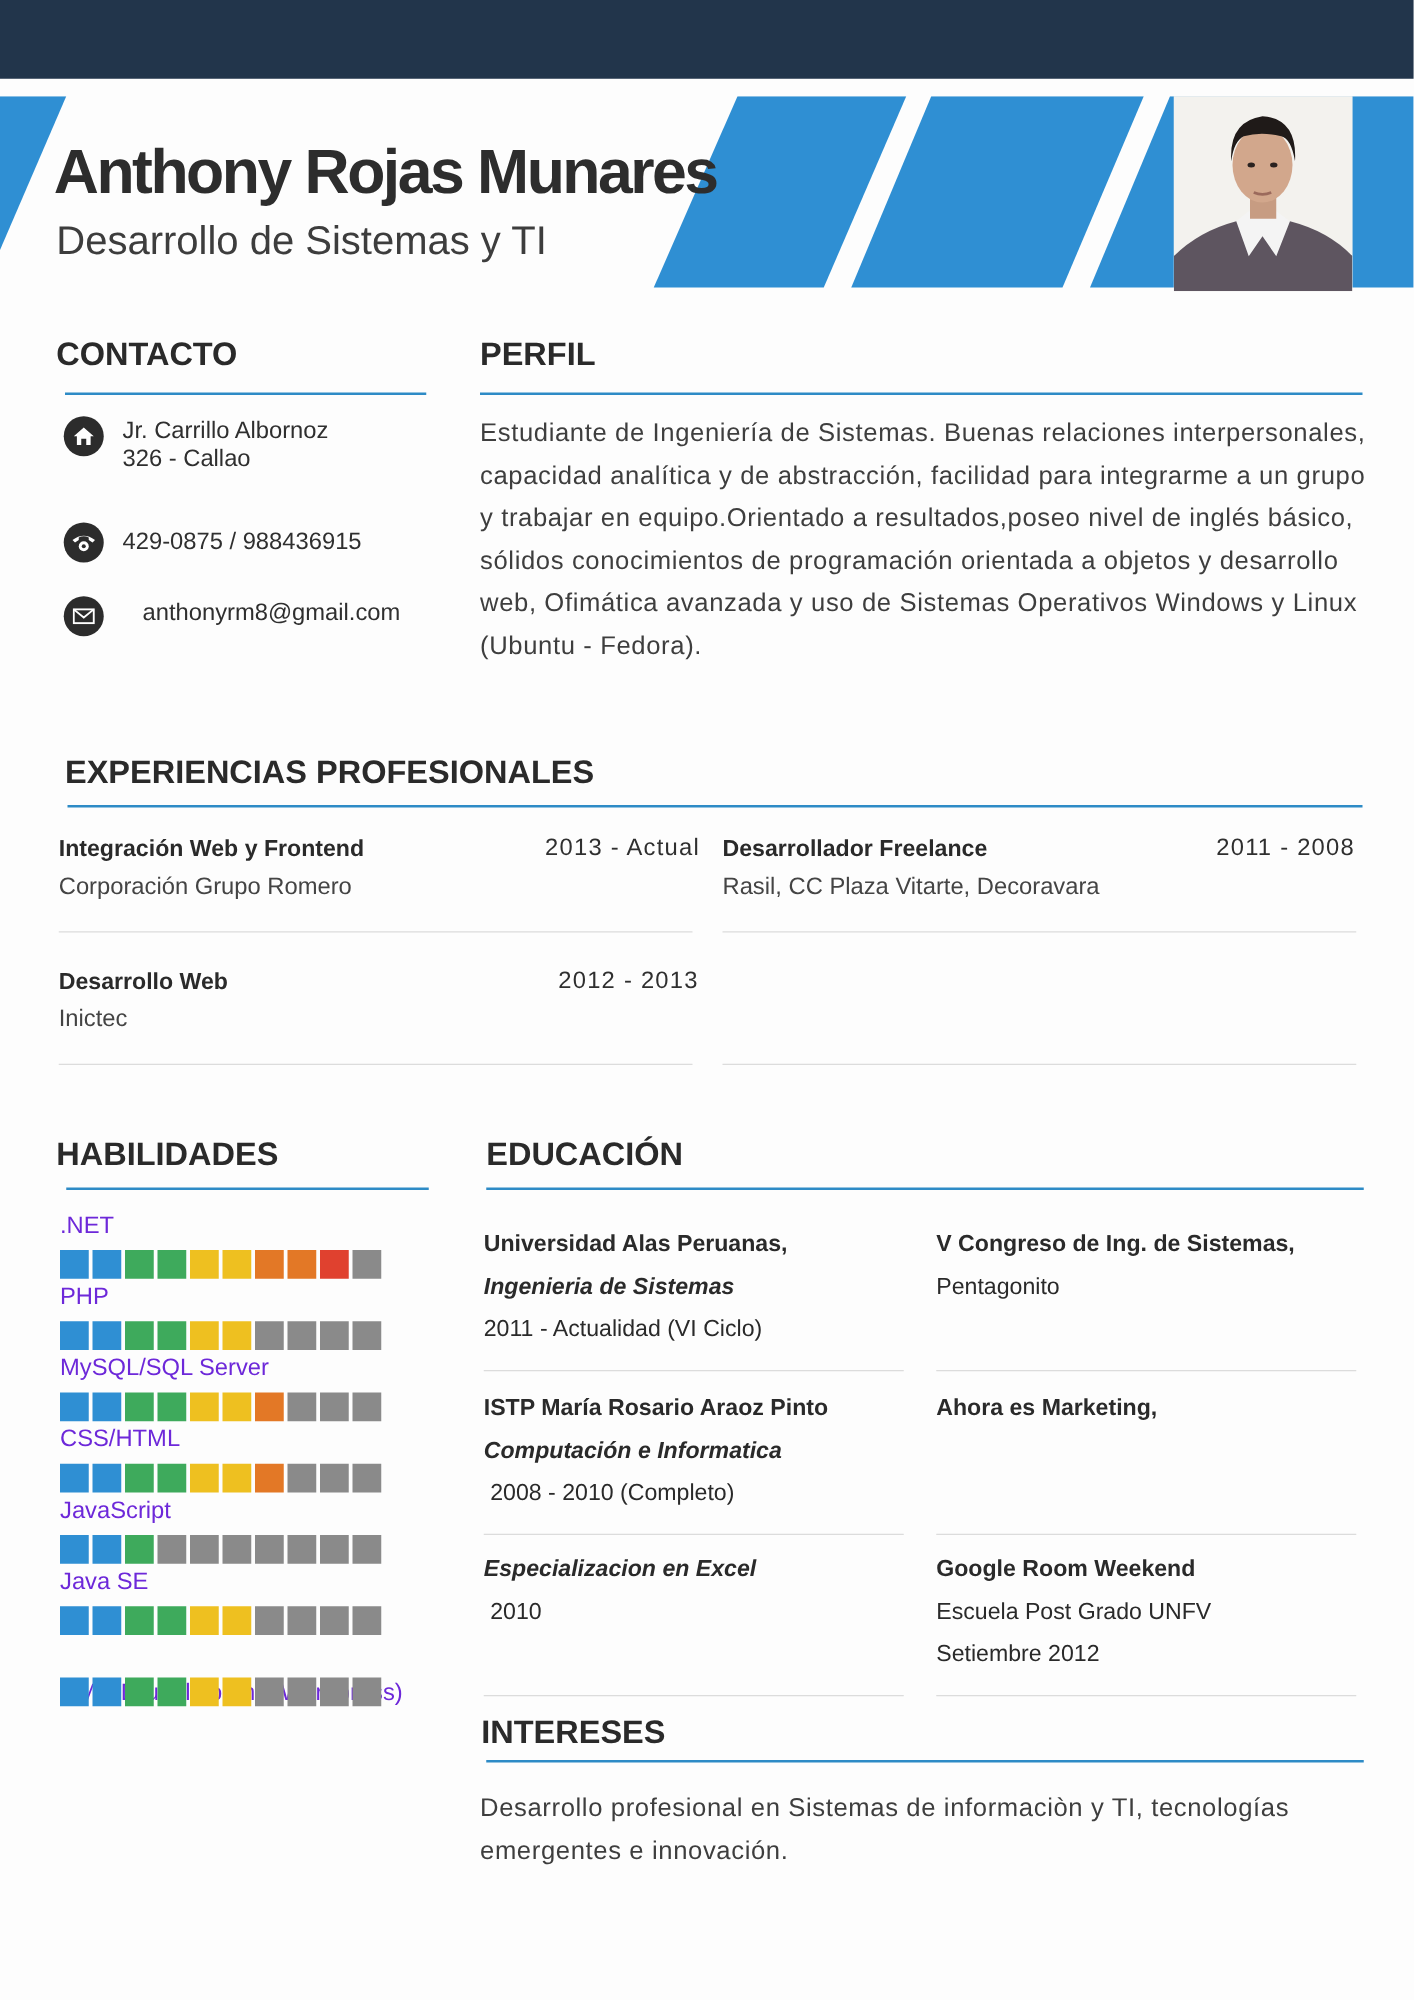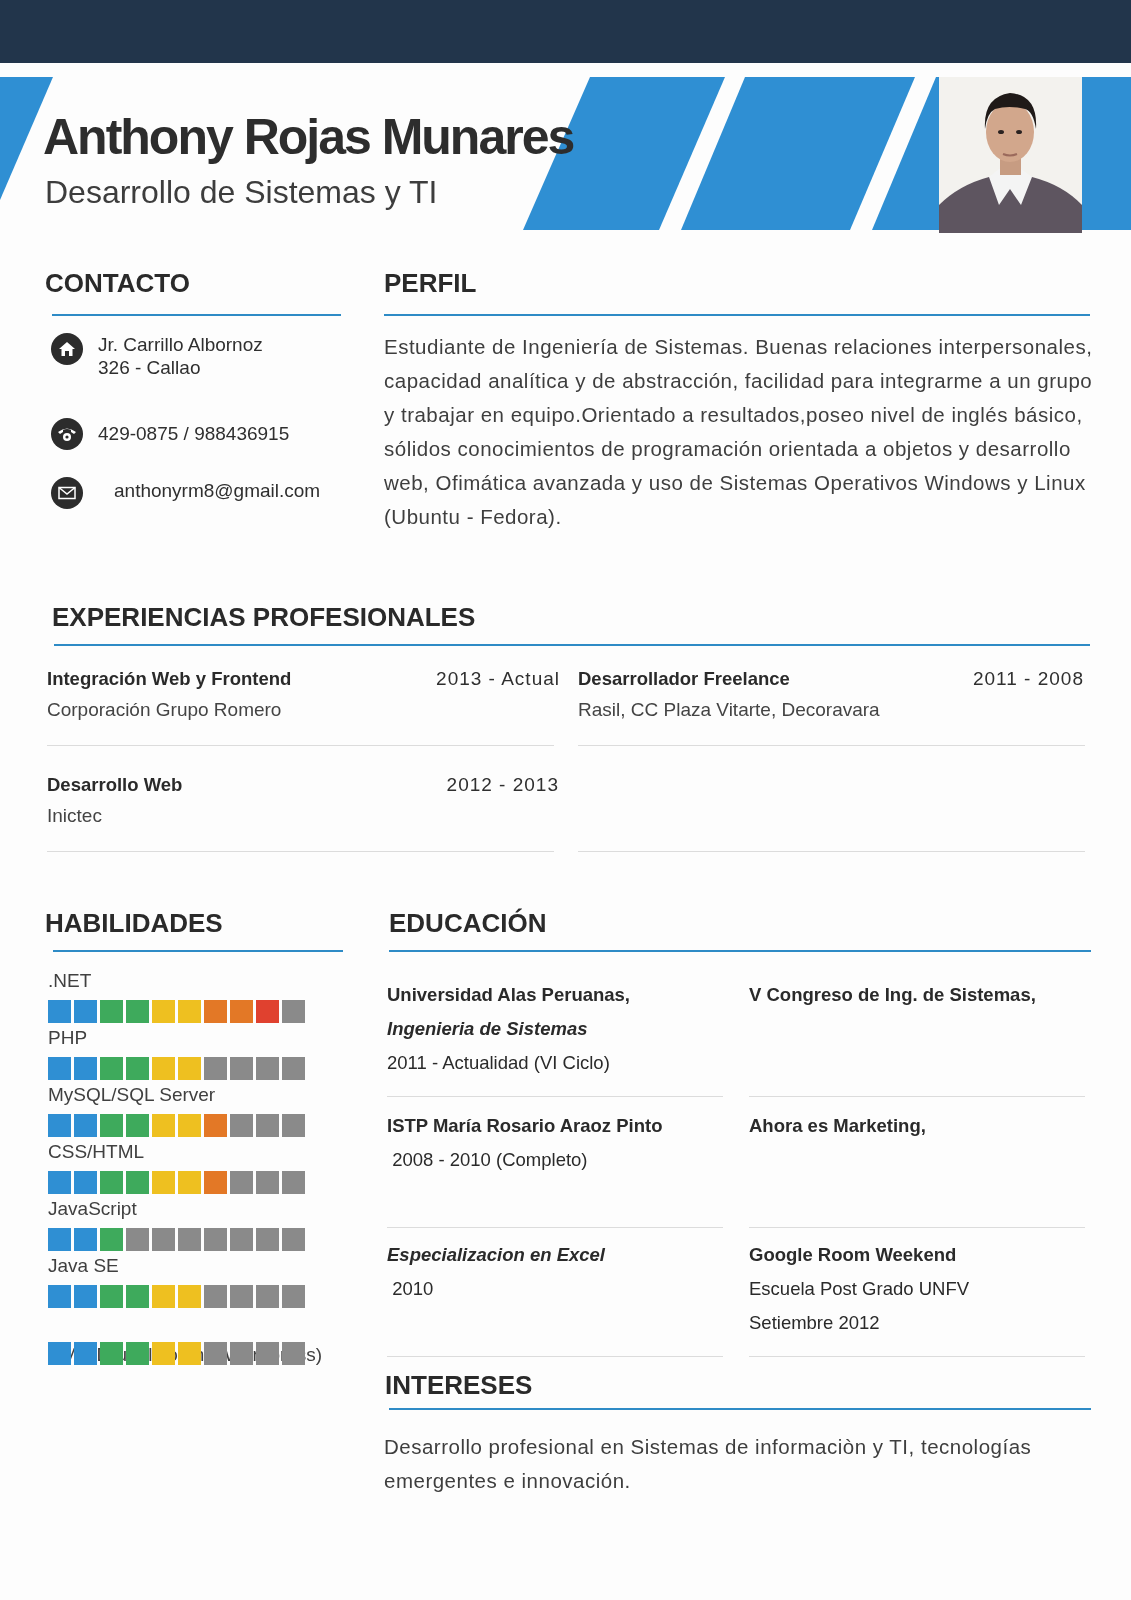--- a/index.html
+++ b/index.html
@@ -24,21 +24,21 @@
   .contact-icon { width: 32px; height: 32px; border-radius: 50%; background: #2c2c2c; display: flex; align-items: center; justify-content: center; flex-shrink: 0; }
   .contact-text { margin-left: 15px; font-size: 19px; line-height: 23px; color: #2f2f2f; white-space: pre-line; }
 
   .profile { position: absolute; left: 384px; top: 330px; width: 710px; font-size: 20.5px; line-height: 34px; color: #3e3e3e; letter-spacing: 0.5px; }
 
   .exp { position: absolute; width: 505px; }
   .exp .title { position: absolute; left: 0; top: 0; font-size: 18.5px; font-weight: bold; color: #2a2a2a; white-space: nowrap; }
   .exp .date { position: absolute; right: 0; top: 0; font-size: 19px; color: #2f2f2f; letter-spacing: 1px; white-space: nowrap; }
   .exp .org { position: absolute; left: 0; top: 31px; font-size: 19px; color: #444; white-space: nowrap; }
 
-  .skill-label { position: absolute; left: 48px; font-size: 19px; color: #404040; white-space: nowrap; }
+  .skill-label { position: absolute; left: 48px; font-size: 19px; color: #6d28d9; white-space: nowrap; }
   .skill-bar { position: absolute; left: 48px; display: flex; gap: 3px; }
   .skill-bar span { width: 23px; height: 23px; display: block; }
 
   .edu { position: absolute; width: 340px; font-size: 18.5px; line-height: 34px; color: #2a2a2a; }
   .edu .b { font-weight: bold; display: block; white-space: nowrap; }
   .edu .i { font-style: italic; font-weight: bold; display: block; white-space: nowrap; }
   .edu .n { display: block; white-space: nowrap; }
 
   .interests { position: absolute; left: 384px; top: 1430px; width: 710px; font-size: 20.5px; line-height: 34px; color: #3e3e3e; letter-spacing: 0.5px; }
 </style>
@@ -239,32 +239,34 @@
 
 <div class="edu" style="left:387px; top:978px;">
   <span class="b">Universidad Alas Peruanas,</span>
   <span class="i">Ingenieria de Sistemas</span>
   <span class="n">2011 - Actualidad (VI Ciclo)</span>
 </div>
 <div class="hr" style="left:387px; top:1096px; width:336px;"></div>
 
 <div class="edu" style="left:387px; top:1109px;">
   <span class="b">ISTP María Rosario Araoz Pinto</span>
+  <span class="i">Computación e Informatica</span>
   <span class="n" style="white-space:pre;"> 2008 - 2010 (Completo)</span>
 </div>
 <div class="hr" style="left:387px; top:1227px; width:336px;"></div>
 
 <div class="edu" style="left:387px; top:1238px;">
   <span class="i">Especializacion en Excel</span>
   <span class="n" style="white-space:pre;"> 2010</span>
 </div>
 <div class="hr" style="left:387px; top:1356px; width:336px;"></div>
 
 <div class="edu" style="left:749px; top:978px;">
   <span class="b">V Congreso de Ing. de Sistemas,</span>
+  <span class="n">Pentagonito</span>
 </div>
 <div class="hr" style="left:749px; top:1096px; width:336px;"></div>
 
 <div class="edu" style="left:749px; top:1109px;">
   <span class="b">Ahora es Marketing,</span>
 </div>
 <div class="hr" style="left:749px; top:1227px; width:336px;"></div>
 
 <div class="edu" style="left:749px; top:1238px;">
   <span class="b">Google Room Weekend</span>

